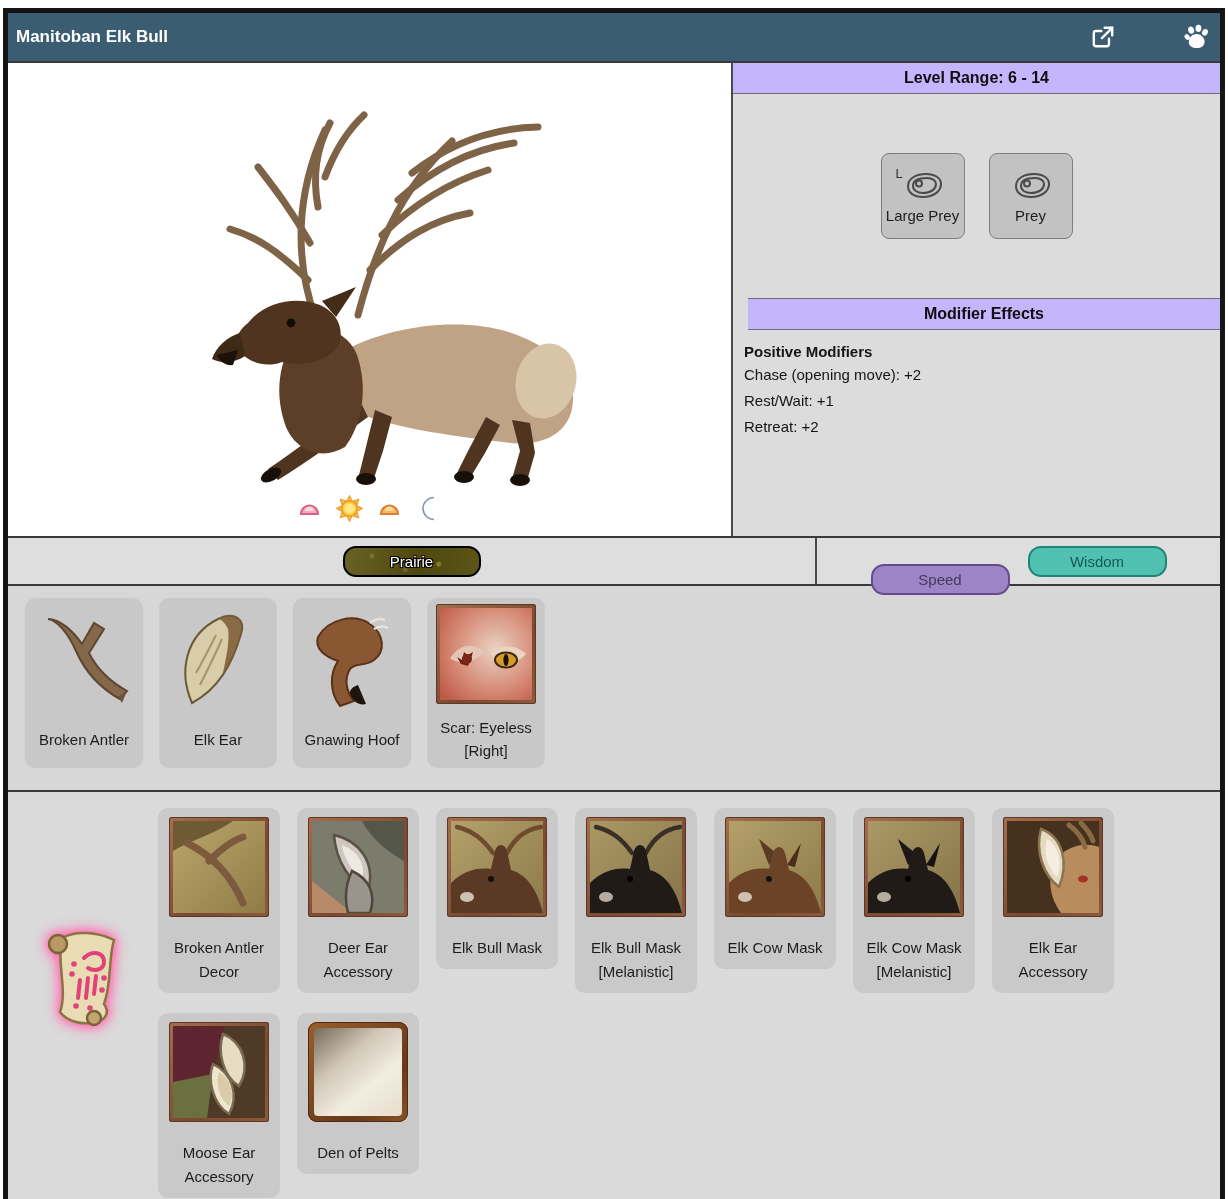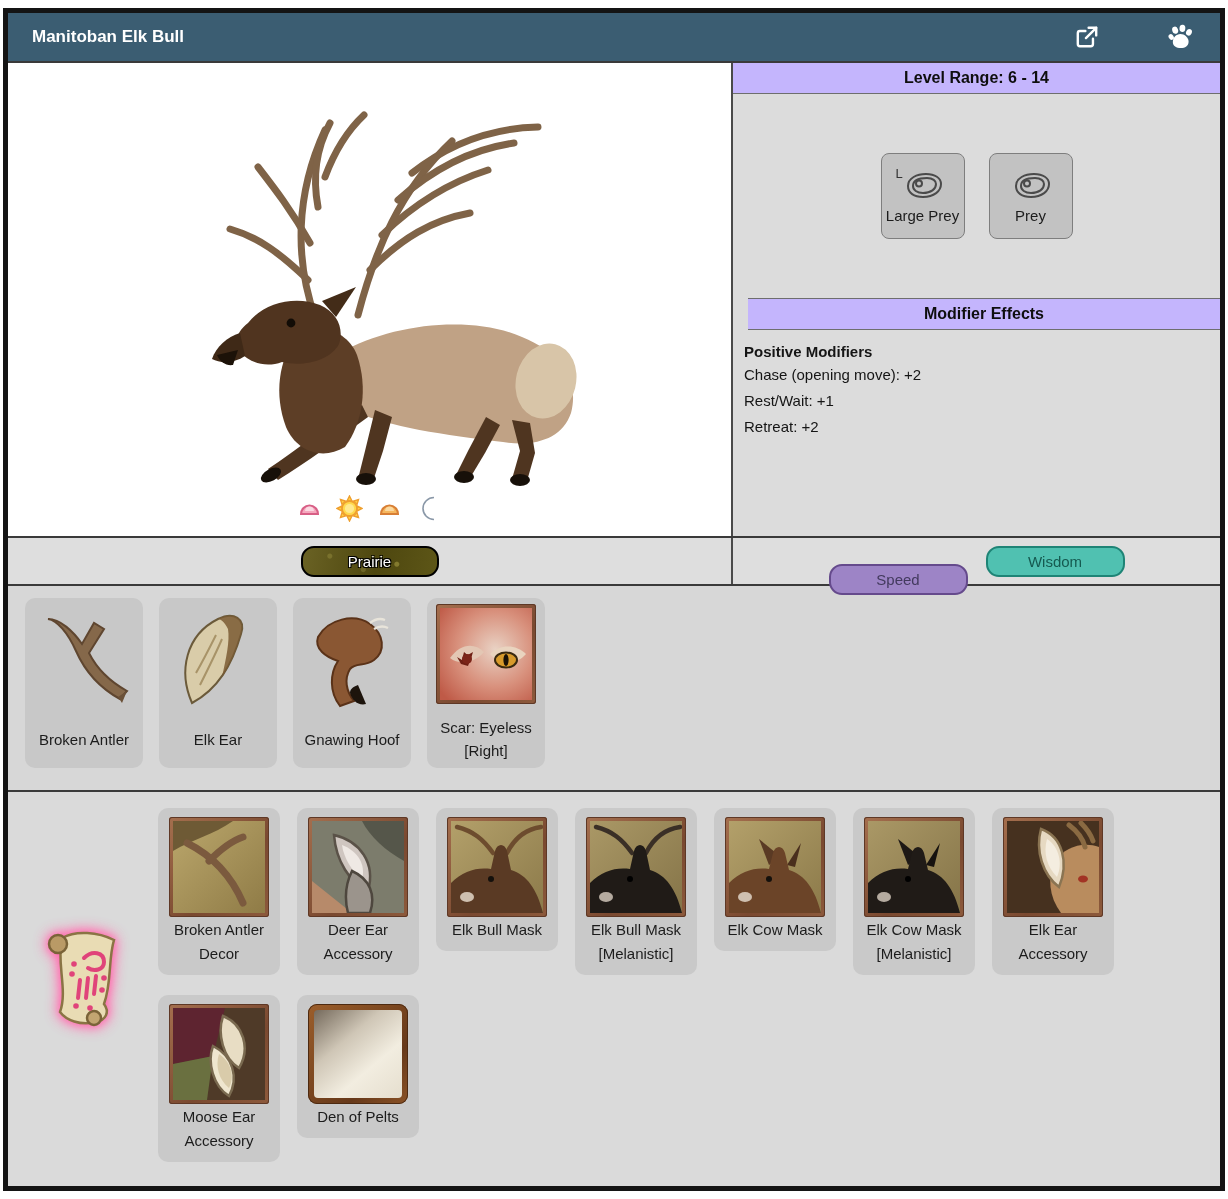--- a/index.html
+++ b/index.html
@@ -1,19 +1,19 @@
 <!DOCTYPE html>
 <html><head>
 <meta charset="utf-8">
 <style>
   html,body{margin:0;padding:0;background:#fff;font-family:"Liberation Sans",sans-serif;}
   .page{width:1212px;margin:8px auto;border:5px solid #141414;background:#dadada;}
 
   
-  .titlebar{height:48px;background:#3b5d72;display:flex;align-items:center;padding:0 24px;box-sizing:border-box;gap:48px;}
+  .titlebar{height:48px;background:#3b5d72;display:flex;align-items:center;padding:0 8px;box-sizing:border-box;gap:48px;}
   .titlebar .title{color:#fff;font-weight:bold;font-size:17px;}
   .titlebar .spacer{flex:1;}
   .tb-icon{width:30px;height:30px;margin-left:16px;display:flex;align-items:center;justify-content:center;cursor:pointer;}
 
   
   .main-row{display:flex;border-top:2px solid #3a3a3a;height:473px;}
   .left-panel{width:723px;background:#ffffff;position:relative;display:flex;flex-direction:column;align-items:center;}
   .v-divider{width:2px;background:#4a4a4a;}
   .right-panel{flex:1;display:flex;flex-direction:column;background:#dcdcdc;}
   .sect-header{background:#c4b5fd;color:#0e0e0e;font-weight:bold;font-size:16px;text-align:center;
@@ -29,21 +29,21 @@
   .mod-body .group{font-weight:bold;margin-bottom:6px;}
   .mod-body .line{margin:0 0 9px 0;}
 
   
   .elk-wrap{margin-top:2px;}
   .time-row{position:absolute;bottom:14px;left:0;right:0;display:flex;justify-content:center;gap:13px;}
   .time-row svg{display:block;}
 
   
   .sub-row{display:flex;height:46px;border-top:2px solid #3a3a3a;border-bottom:2px solid #3a3a3a;}
-  .sub-left{width:723px;background:#dedede;display:flex;align-items:center;justify-content:center;}
+  .sub-left{width:807px;background:#dedede;display:flex;align-items:center;justify-content:center;}
   .sub-right{flex:1;background:#dedede;display:flex;align-items:center;justify-content:center;gap:18px;}
   .biome-btn{width:134px;height:27px;border:2px solid #000;border-radius:13px;cursor:pointer;
              background:radial-gradient(circle at 20% 30%,#79712c 0 2px,transparent 3px),
                         radial-gradient(circle at 70% 60%,#837a2e 0 2px,transparent 3px),
                         radial-gradient(circle at 45% 80%,#6d6526 0 2px,transparent 3px),
                         linear-gradient(100deg,#6a6224,#4e470f 55%,#5d5617);
              color:#fff;font-size:15px;display:flex;align-items:center;justify-content:center;
              text-shadow:-1px -1px 0 #000,1px -1px 0 #000,-1px 1px 0 #000,1px 1px 0 #000;}
   .stat-btn{width:135px;height:27px;border-radius:13px;font-size:15px;display:flex;align-items:center;justify-content:center;cursor:pointer;}
   .stat-speed{background:#9d84c6;border:2px solid #654a8c;color:#433a5e;margin-top:36px;}
@@ -55,21 +55,21 @@
              display:flex;flex-direction:column;align-items:center;cursor:pointer;gap:10px;}
   .drop-img{height:112px;display:flex;align-items:center;justify-content:center;}
   .drop-label{font-size:15px;color:#1c1c1c;text-align:center;line-height:1.55;margin-top:2px;}
 
   
   .craft-sect{background:#dadada;position:relative;padding:16px 16px 24px 0;min-height:355px;box-sizing:border-box;}
   .scroll-icon{position:absolute;left:28px;top:128px;}
   .craft-grid{margin-left:150px;display:flex;flex-wrap:wrap;gap:20px 17px;align-items:flex-start;}
   .craft-card{width:122px;background:#c9c9c9;border-radius:10px;padding:9px 5px;box-sizing:border-box;
               display:flex;flex-direction:column;align-items:center;cursor:pointer;}
-  .craft-label{font-size:15px;color:#1c1c1c;text-align:center;line-height:1.6;margin-top:1px;}
+  .craft-label{font-size:15px;color:#1c1c1c;text-align:center;line-height:1.6;margin-top:19px;}
 
   .frame{padding:4px;border-radius:3px;background:linear-gradient(135deg,#a56f4e,#7a4930 60%,#8d5a3c);
          box-shadow:inset 0 0 0 1px #5e3826;}
   .frame-inner{width:92px;height:92px;display:block;}
   .pelt-frame{padding:6px;border-radius:9px;background:linear-gradient(135deg,#9c5e2a,#67391a 70%,#8a5226);
               box-shadow:inset 0 0 0 1px #4d2a11;}
   .pelt-inner{width:88px;height:88px;border-radius:4px;display:block;
               background:linear-gradient(140deg,#756a5c 0%,#cfc6b6 35%,#f2ede0 65%,#e5dece 100%);}
 </style>
 </head>

